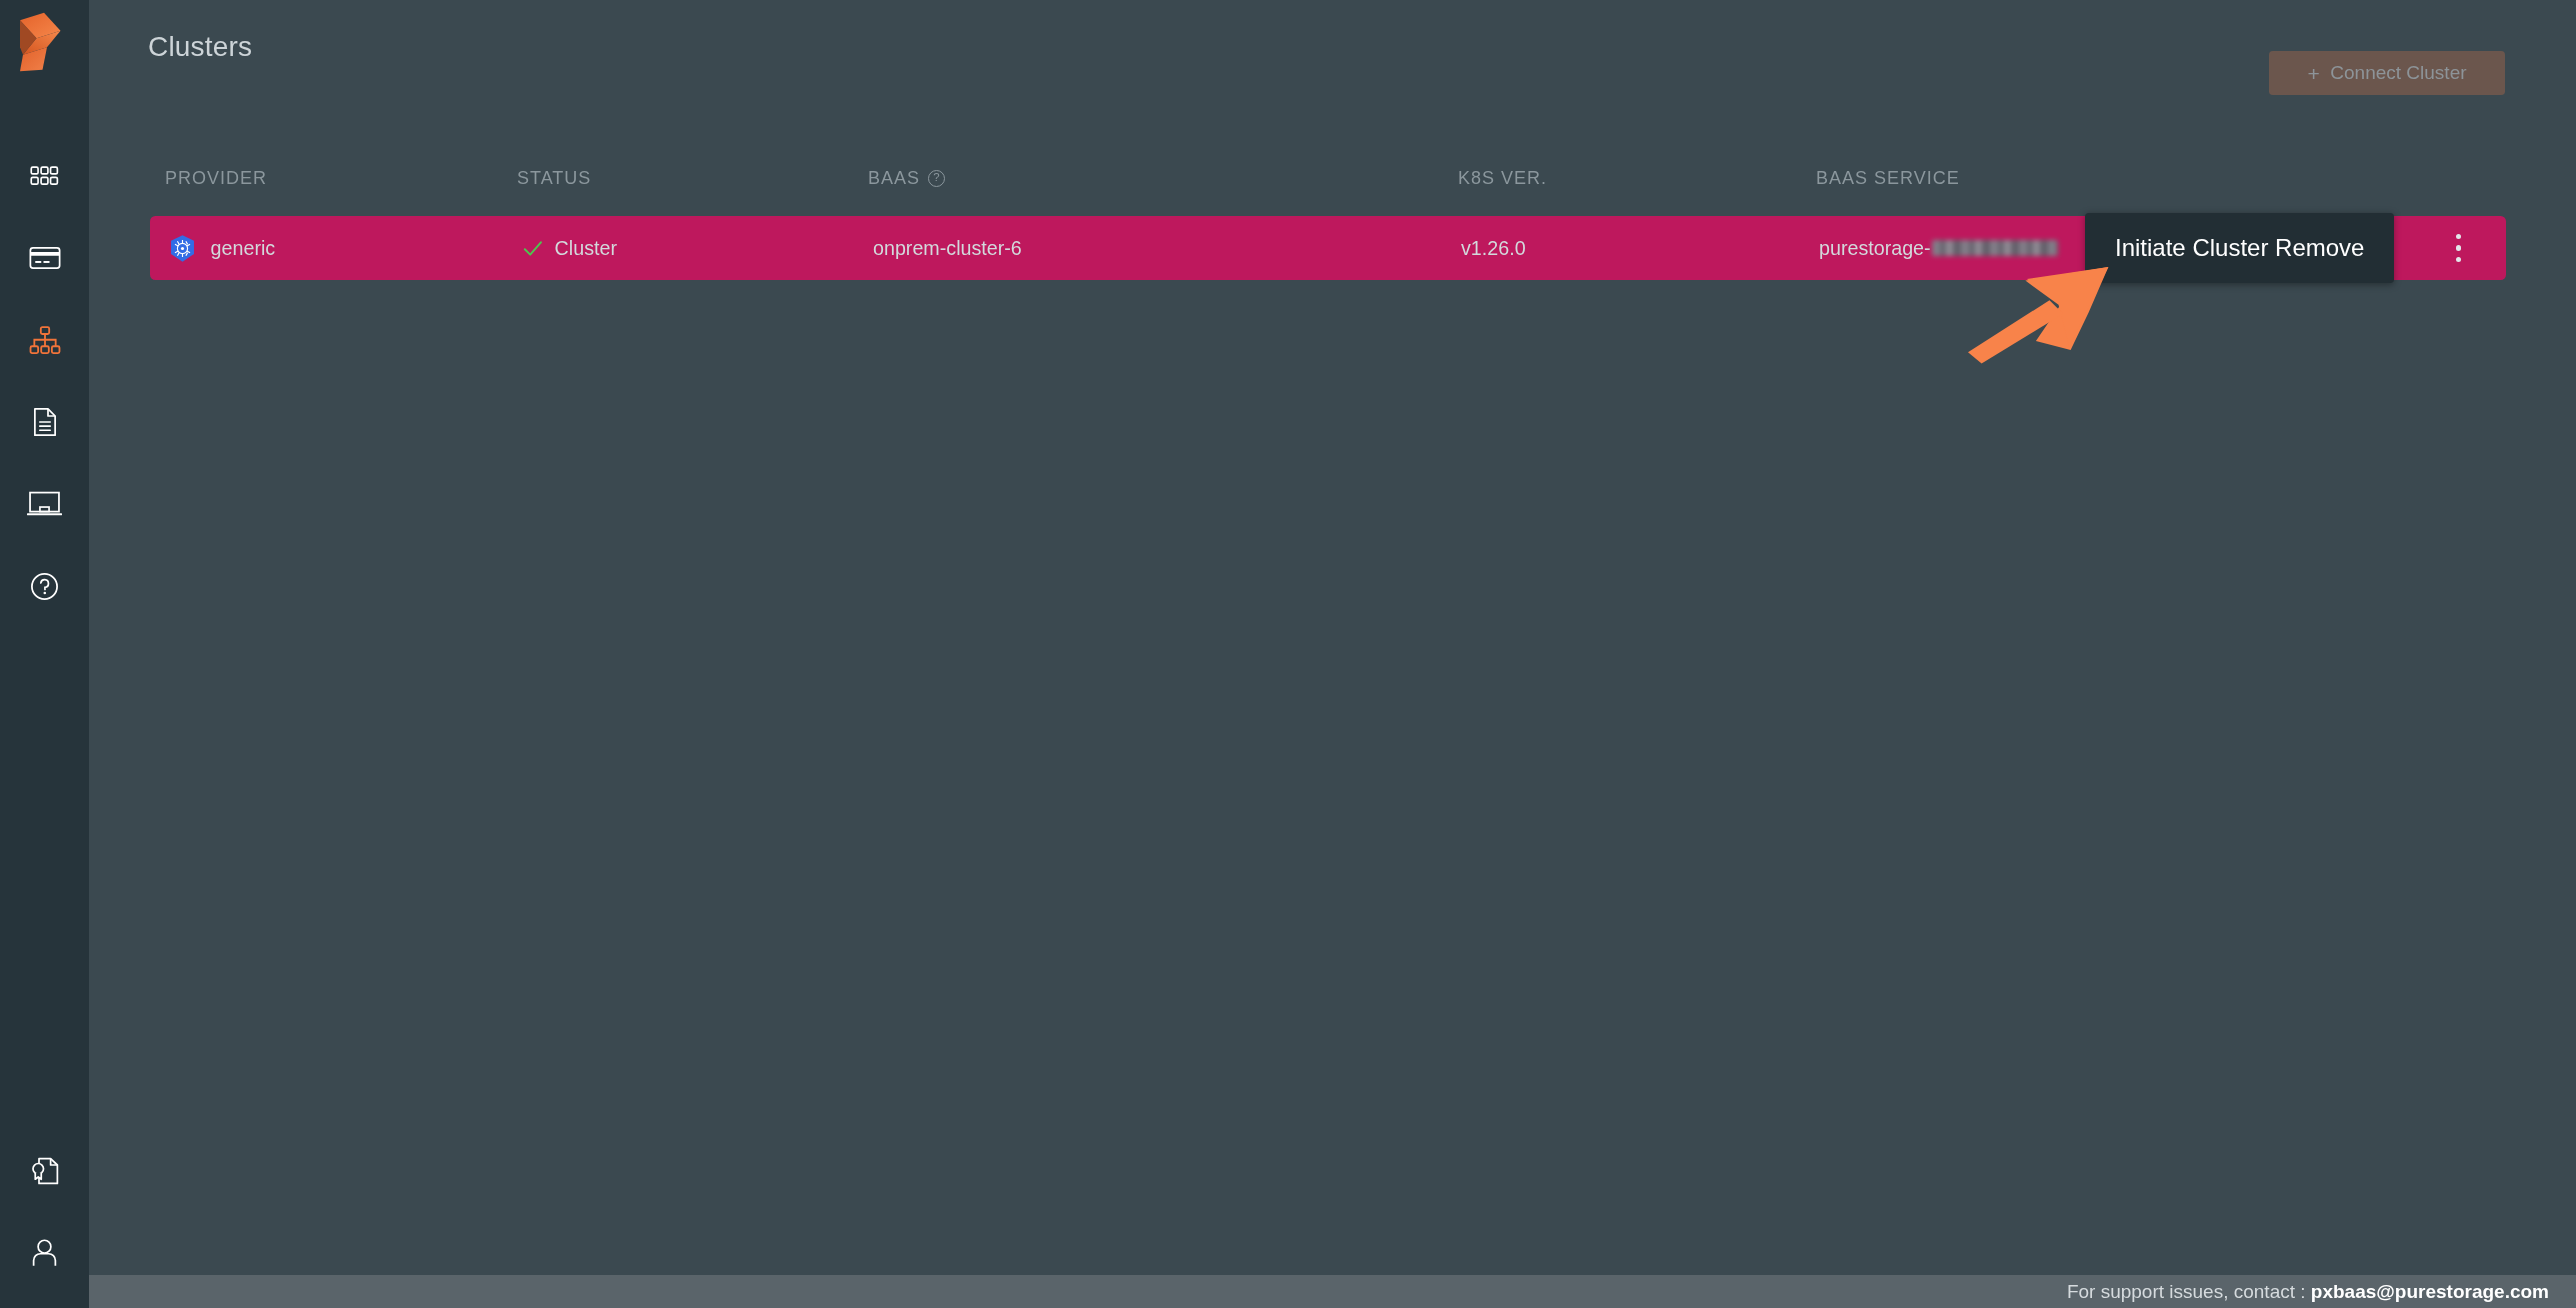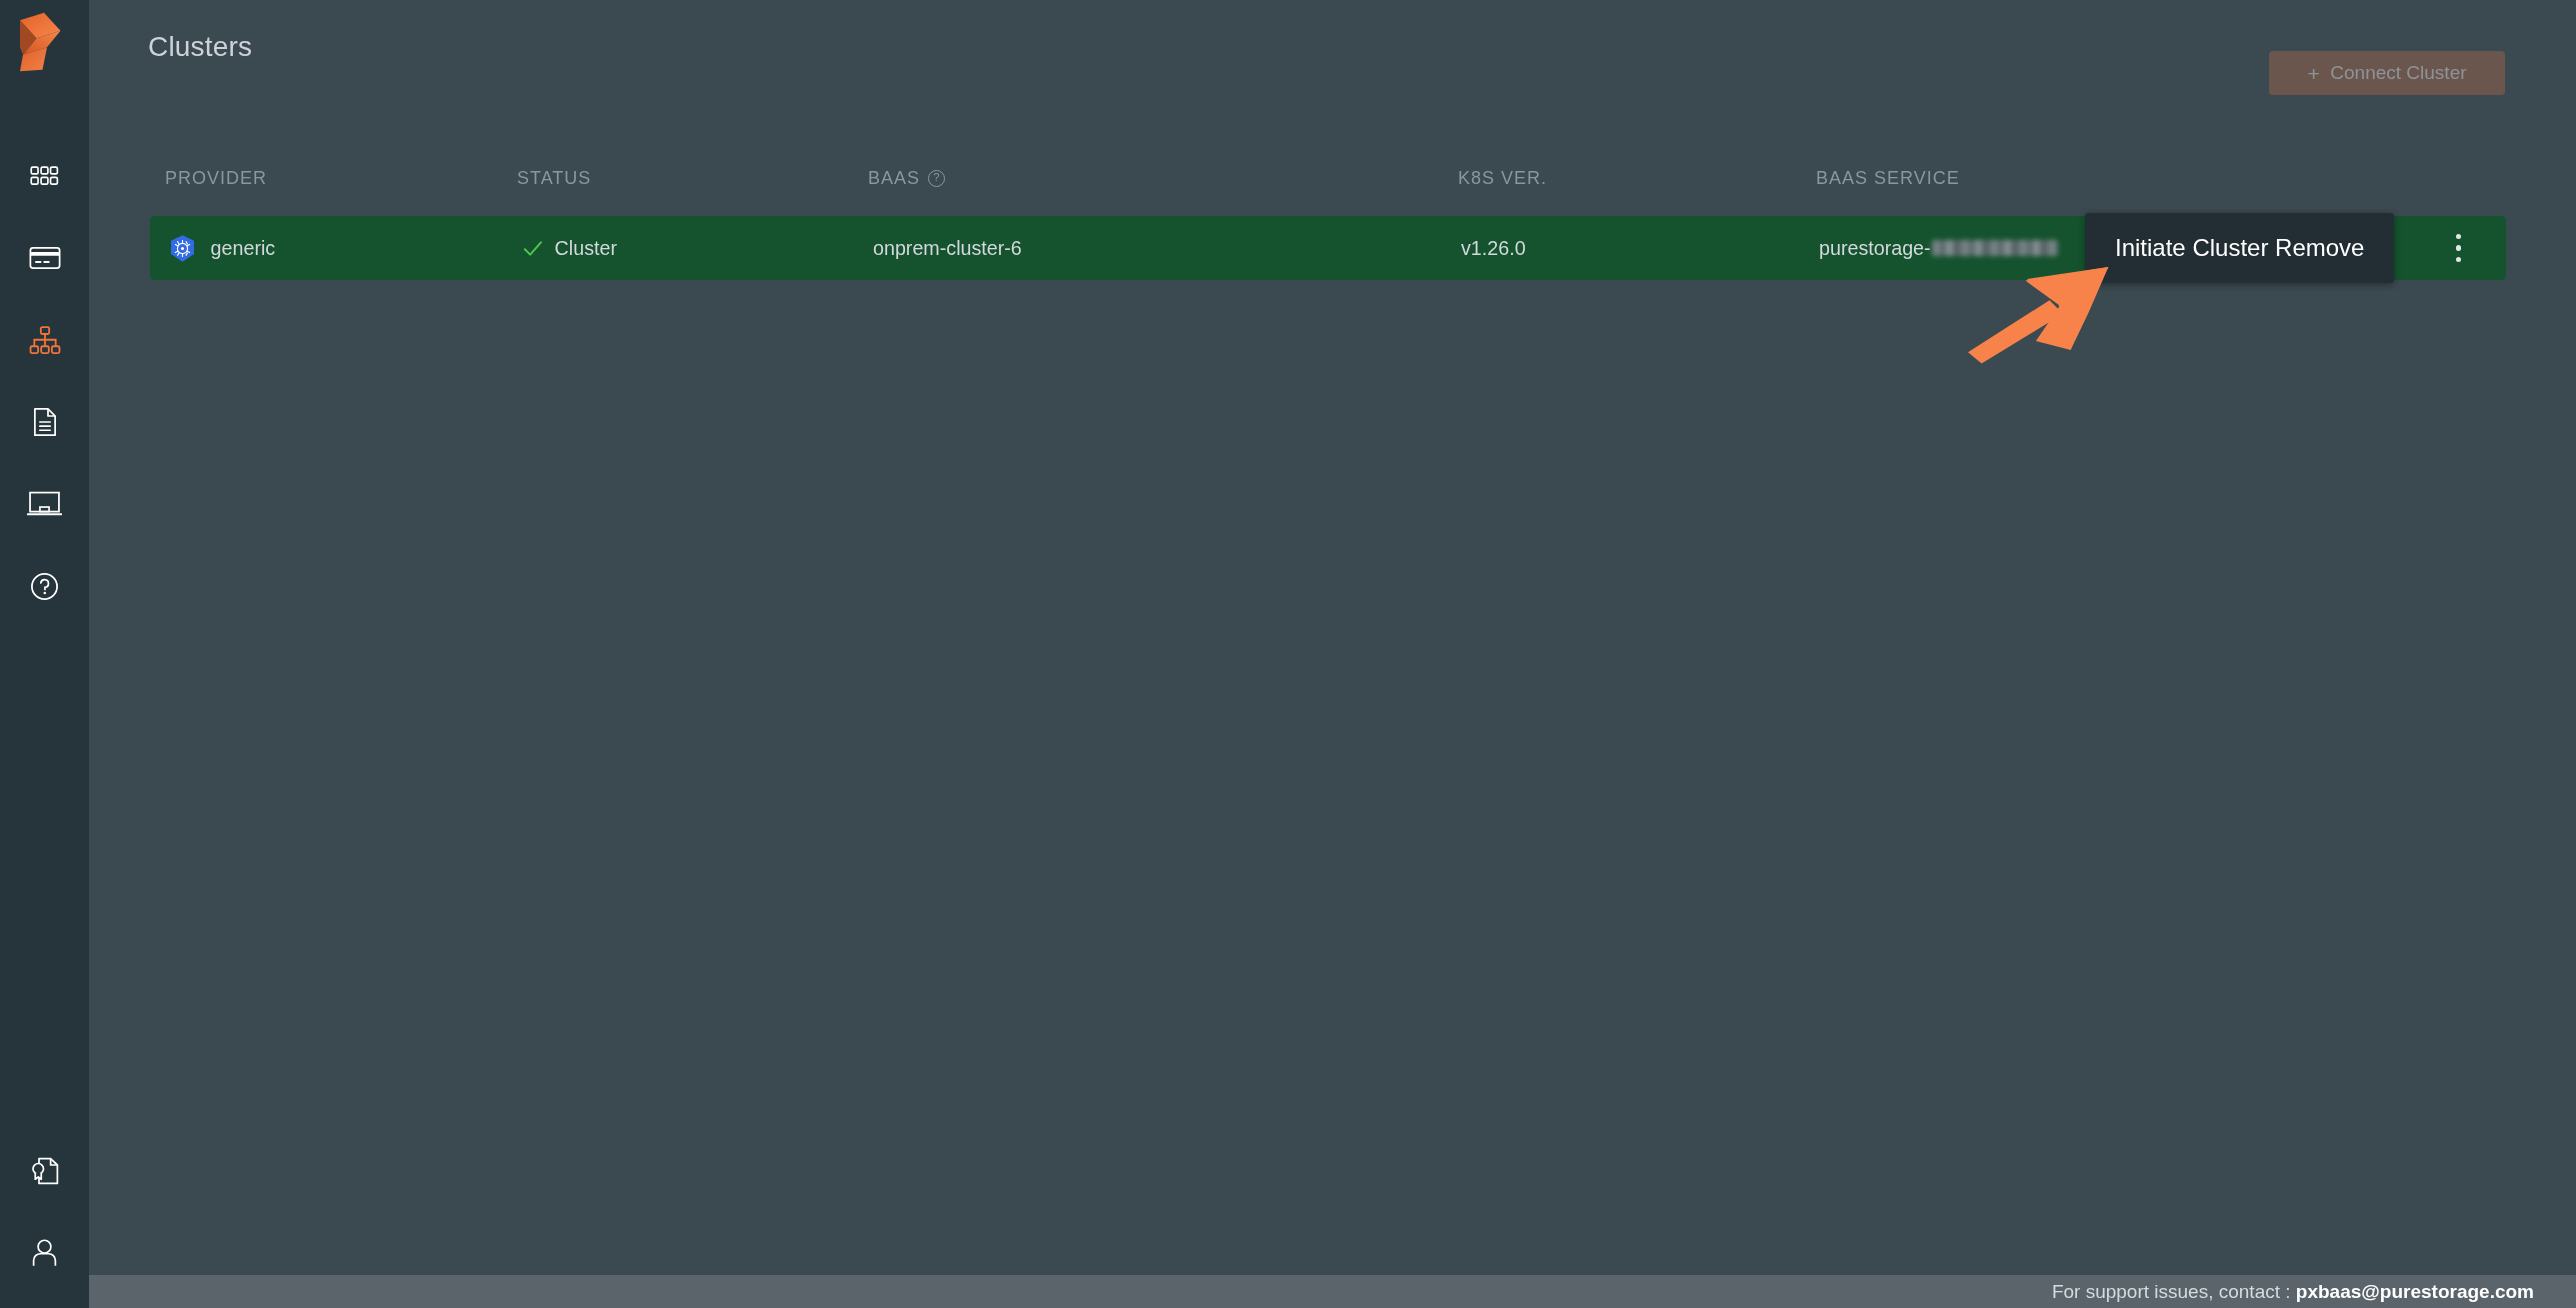--- a/index.html
+++ b/index.html
@@ -110,21 +110,21 @@
     font-size: 11.4px;
     letter-spacing: 0;
     line-height: 1;
     padding-bottom: 0.8px;
   }
 
   .row-card {
     position: absolute;
     left: 150px; top: 216px;
     width: 2356px; height: 64px;
-    background: #14532d;
+    background: #be185d;
     border-radius: 5.3px;
   }
   .cell {
     position: absolute;
     top: 0;
     height: 64px;
     display: flex;
     align-items: center;
     font-size: 19.7px;
     color: #d3d9dc;
@@ -197,21 +197,21 @@
   
   .footer {
     position: absolute;
     left: 89px; bottom: 0;
     width: 2487px;
     height: 33px;
     background: #5a646a;
     display: flex;
     align-items: center;
     justify-content: flex-end;
-    padding-right: 42px;
+    padding-right: 27px;
   }
   .footer-text {
     font-size: 19px;
     color: #d6dbde;
   }
   .footer-text b { color: #ffffff; font-weight: 700; }
 </style>
 </head>
 <body>
 

